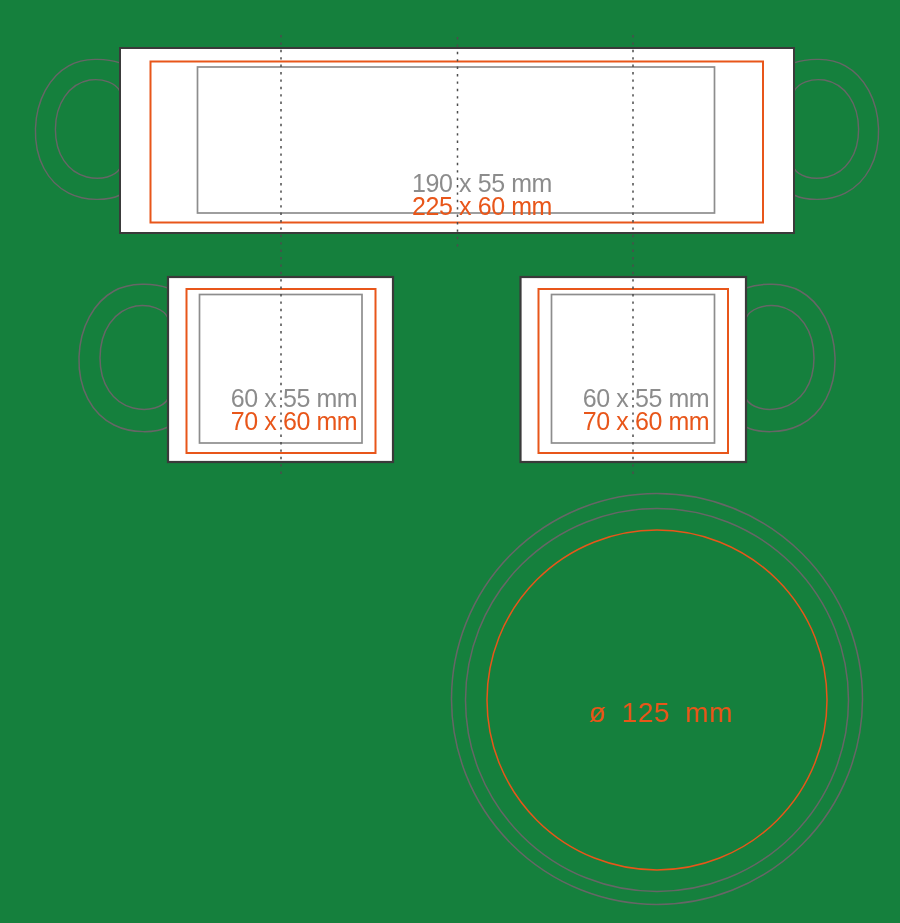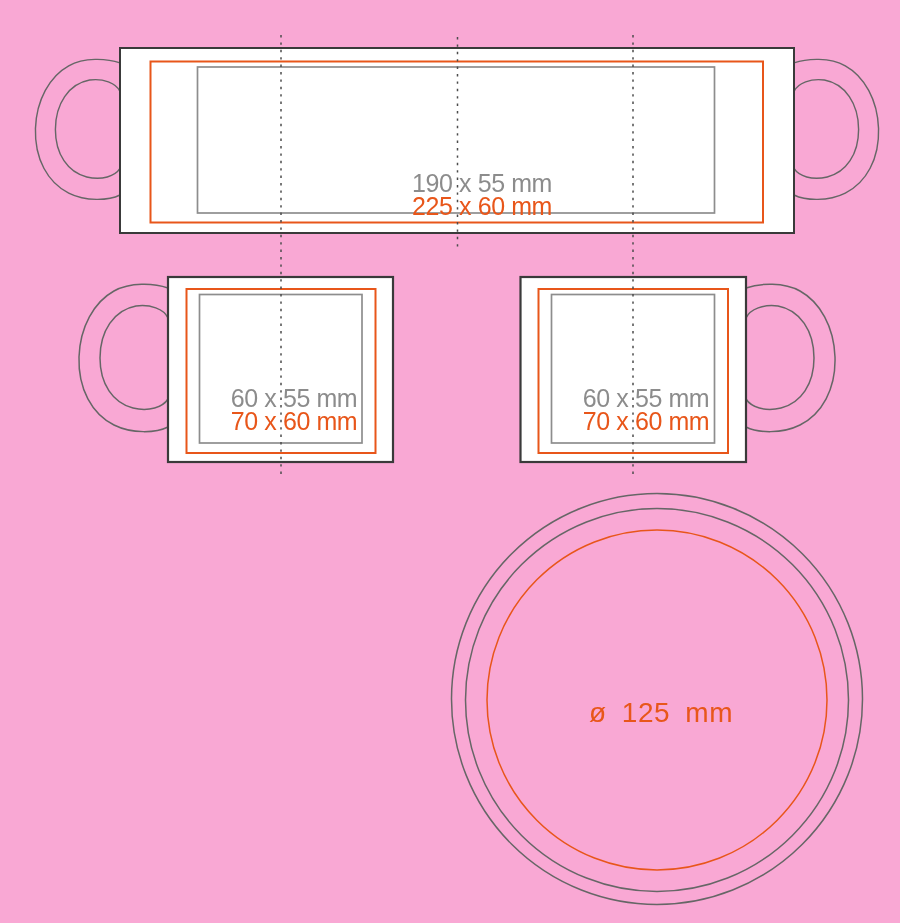--- a/index.html
+++ b/index.html
@@ -4,21 +4,21 @@
 <style>
   html, body {
     margin: 0;
     padding: 0;
     background: #ffffff;
   }
   .page {
     position: relative;
     width: 900px;
     height: 923px;
-    background: #f9a8d4;
+    background: #15803d;
     font-family: "Liberation Sans", "DejaVu Sans", sans-serif;
     overflow: hidden;
   }
   svg { display: block; }
 
   
   .body-outline   { fill: #ffffff; stroke: var(--c-outline_dark); stroke-width: 2.2; }
   .body-outline.wrap { stroke-width: 2; }
   .bleed-rect     { fill: none; stroke: var(--c-accent_orange); stroke-width: 2; }
   .print-rect     { fill: none; stroke: var(--c-print_gray);  stroke-width: 1.7; }

